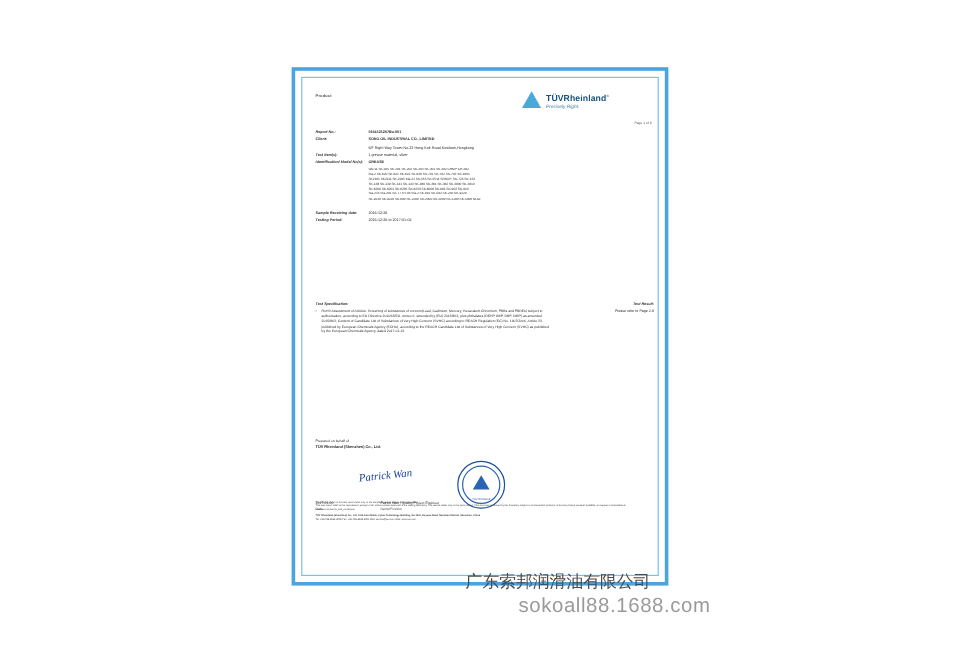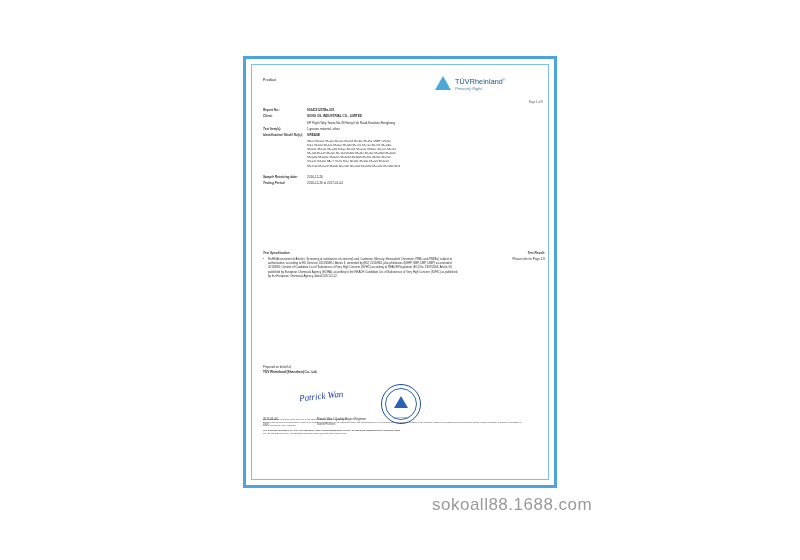--- a/index.html
+++ b/index.html
@@ -105,21 +105,21 @@
   }
   .logo-word {
     position: absolute;
     left: 22px;
     top: 1px;
     font-size: 7.2px;
     color: #1b5c8a;
     letter-spacing: .1px;
     white-space: nowrap;
   }
-  .logo-word b { font-weight: normal; color:#15527d; }
+  .logo-word b { font-weight: bold; color:#15527d; }
   .logo-word sup { font-size: 3px; vertical-align: super; }
   .logo-tag {
     position: absolute;
     left: 22px;
     top: 10px;
     font-size: 4px;
     color: #3f7fae;
     font-style: italic;
     white-space: nowrap;
   }
@@ -414,15 +414,16 @@
         <div>The results shown in this test report refer only to the sample(s) tested unless otherwise stated.</div>
         <div>This test report shall not be reproduced, except in full, without written approval of the testing laboratory. The results relate only to the items tested. This document is issued by the Company subject to its General Conditions of Service printed overleaf, available on request or accessible at www.tuv.com/terms_and_conditions.</div>
         <div class="small-sep"></div>
         <div class="bold">TÜV Rheinland (Shenzhen) Co., Ltd.   li-5F, East Block, Cyber-Technology Building, No.1001, Keyuan Road, Nanshan District, Shenzhen, China</div>
         <div>Tel: +86-755-8828 8000   Fax: +86-755-8828 8001   Mail: service@tuv.com   Web: www.tuv.com</div>
       </div>
 
     </div>
   </div>
 
+  <div class="wm-cn">广东索邦润滑油有限公司</div>
   <div class="wm-site">sokoall88.1688.com</div>
 
 </div>
 
 </body></html>

